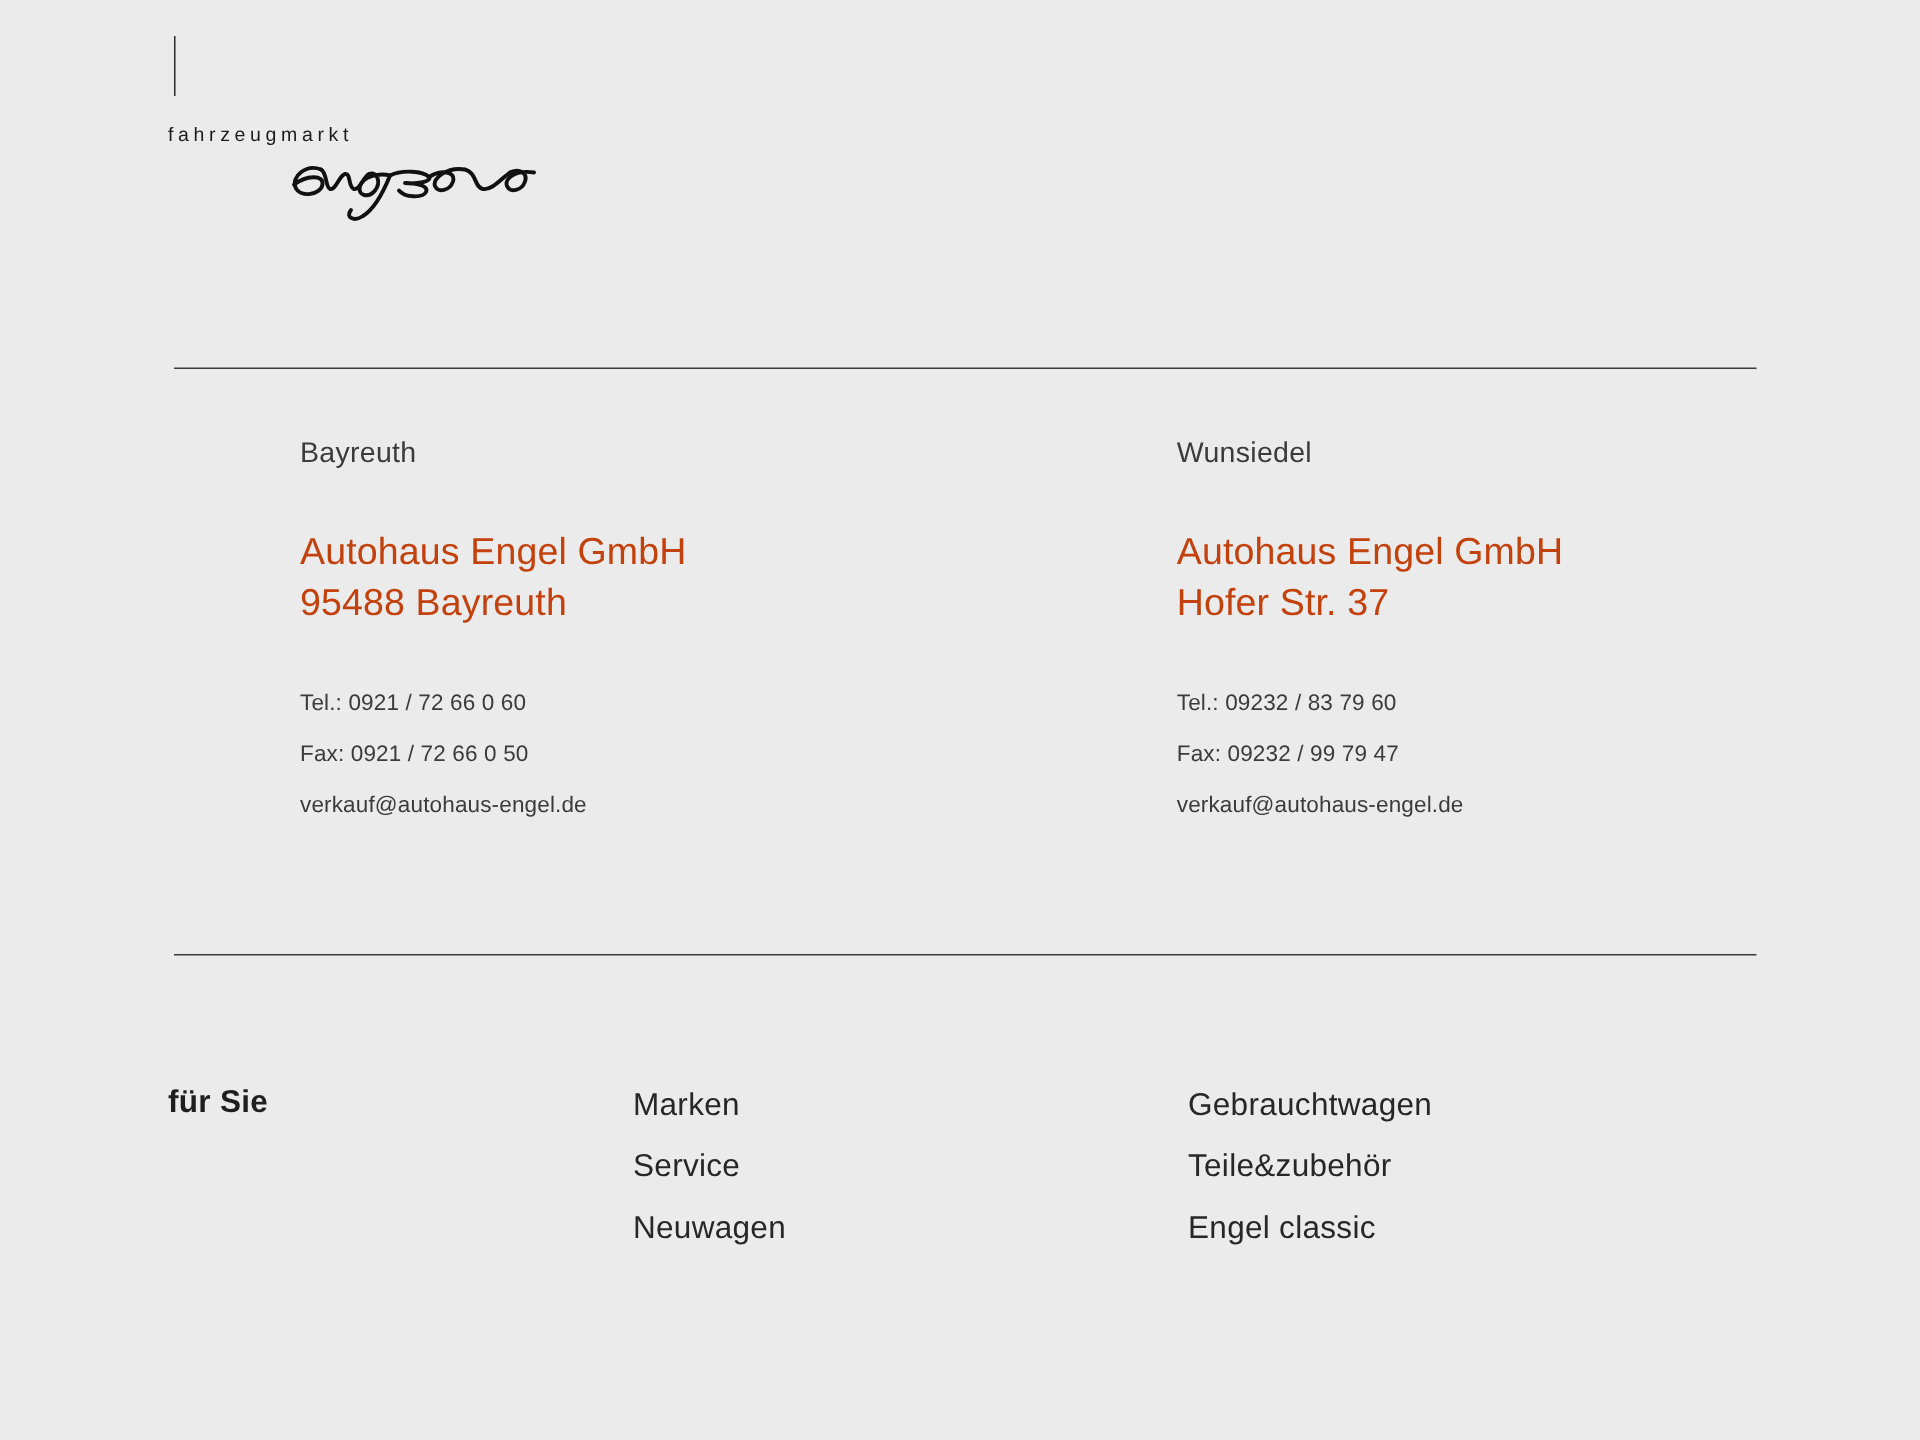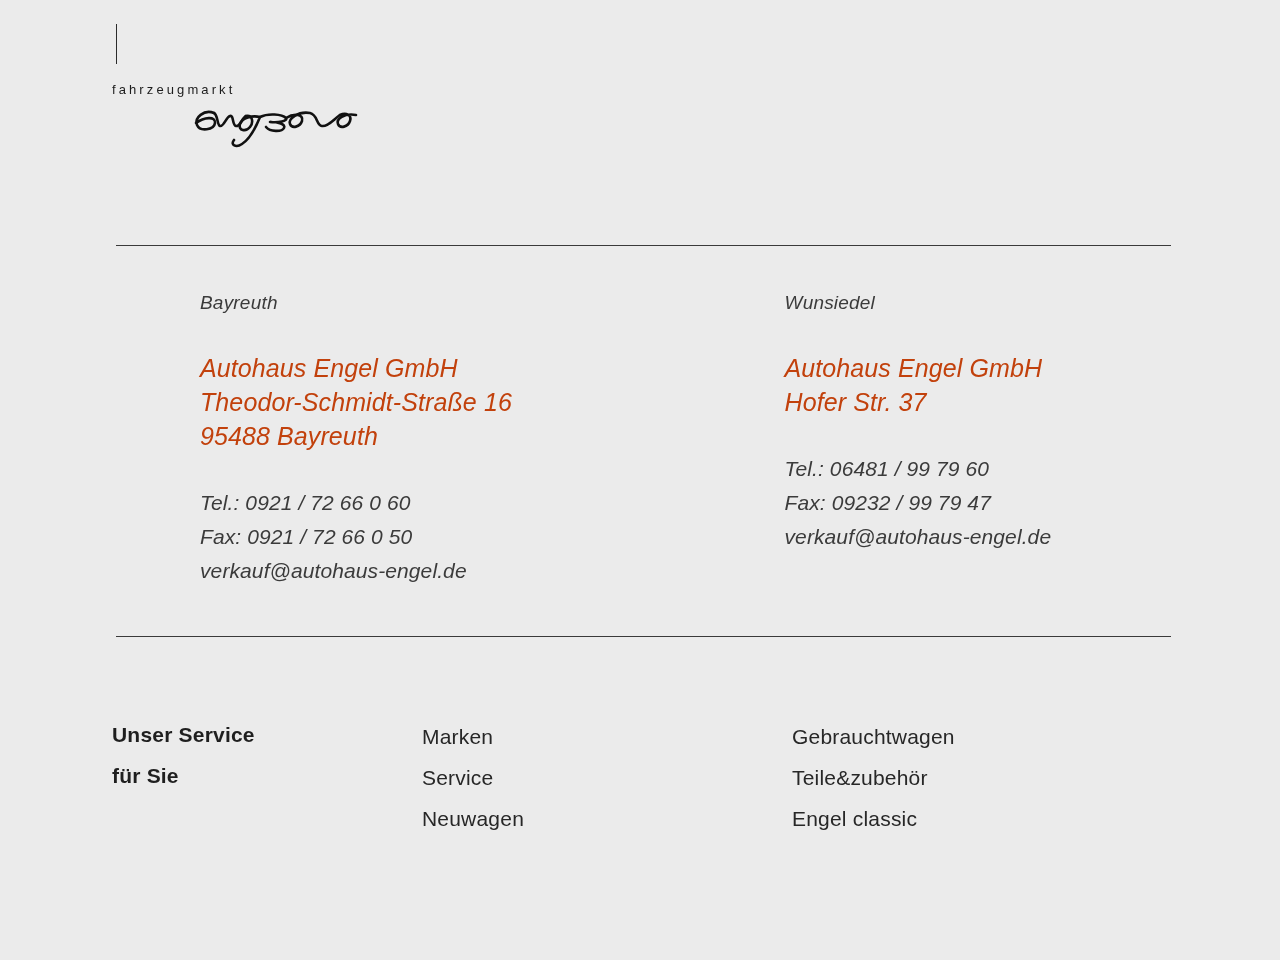--- a/index.html
+++ b/index.html
@@ -69,21 +69,20 @@
   .hr-top { top: 221px; }
   .hr-bottom { top: 612px; }
 
   
   .addresses {
     position: absolute;
     left: 200px;
     top: 268px;
     width: 980px;
     display: flex;
-    font-style: italic;
   }
   .addr-col {
     width: 400px;
   }
   .addr-col.second {
     margin-left: 189px;
   }
   .addr-city {
     font-size: 19px;
     color: #3b3b3b;
@@ -93,21 +92,21 @@
   .addr-lines {
     font-size: 25px;
     line-height: 34px;
     color: #c2410c;
     letter-spacing: 0.1px;
   }
   .addr-gap {
     height: 33px;
   }
   .addr-contact {
-    font-size: 21px;
+    font-size: 15px;
     line-height: 34px;
     color: #3b3b3b;
     letter-spacing: 0.1px;
   }
 
   
   .footer-nav {
     position: absolute;
     left: 112px;
     top: 690px;
@@ -158,51 +157,49 @@
     </div>
   </div>
 
   <div class="hr hr-top"></div>
 
   <div class="addresses">
     <div class="addr-col first">
       <div class="addr-city">Bayreuth</div>
       <div class="addr-lines">
         <div>Autohaus Engel GmbH</div>
-        <div>Theodor-Schmidt-Straße 16</div>
         <div>95488 Bayreuth</div>
       </div>
       <div class="addr-gap"></div>
       <div class="addr-contact">
         <div>Tel.: 0921 / 72 66 0 60</div>
         <div>Fax: 0921 / 72 66 0 50</div>
         <div>verkauf@autohaus-engel.de</div>
       </div>
     </div>
 
     <div class="addr-col second">
       <div class="addr-city">Wunsiedel</div>
       <div class="addr-lines">
         <div>Autohaus Engel GmbH</div>
         <div>Hofer Str. 37</div>
       </div>
       <div class="addr-gap"></div>
       <div class="addr-contact">
-        <div>Tel.: 06481 / 99 79 60</div>
+        <div>Tel.: 09232 / 83 79 60</div>
         <div>Fax: 09232 / 99 79 47</div>
         <div>verkauf@autohaus-engel.de</div>
       </div>
     </div>
   </div>
 
   <div class="hr hr-bottom"></div>
 
   <div class="footer-nav">
     <div class="nav-heading">
-      <div>Unser Service</div>
       <div>für Sie</div>
     </div>
     <div class="nav-col col-a">
       <div>Marken</div>
       <div>Service</div>
       <div>Neuwagen</div>
     </div>
     <div class="nav-col col-b">
       <div>Gebrauchtwagen</div>
       <div>Teile&amp;zubehör</div>

